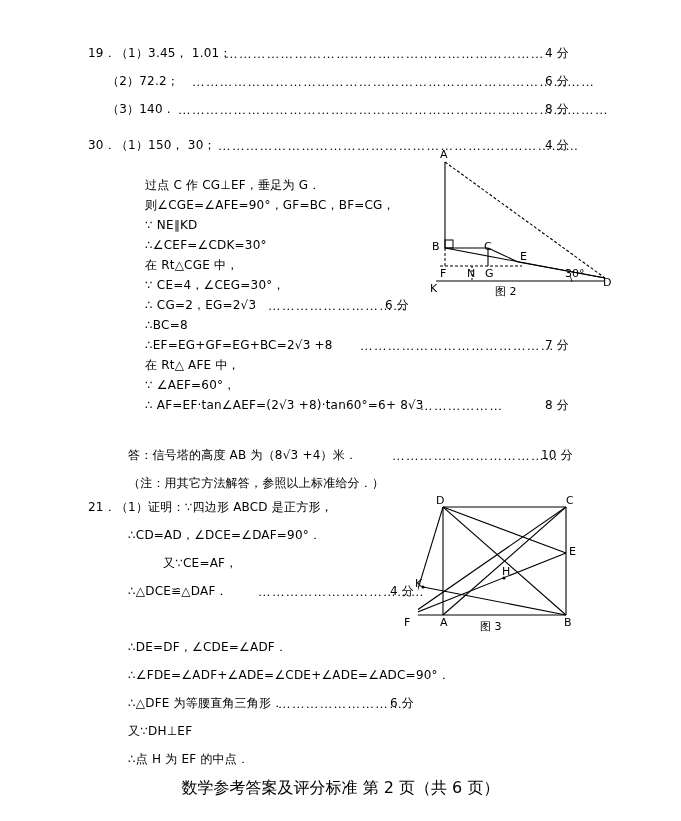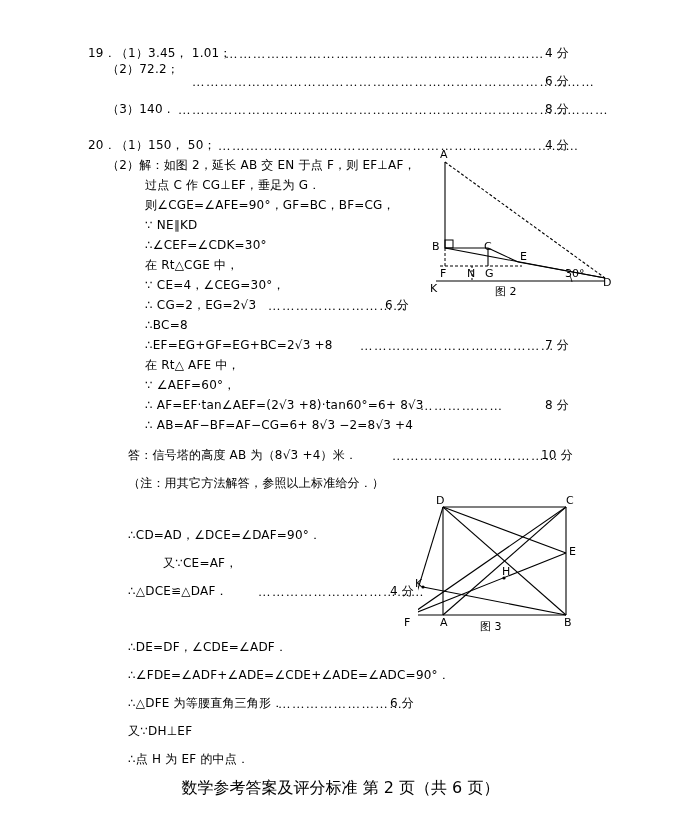--- a/index.html
+++ b/index.html
@@ -41,33 +41,32 @@
 </style>
 </head>
 <body>
 
 <div class="page">
 
   <div class="line cn" style="left:88px;top:46px;">19．（1）3.45，    1.01；</div>
   <div class="line dots" style="left:225px;top:47px;">……………………………………………………………</div>
   <div class="line cn" style="left:545px;top:46px;">4 分</div>
 
-  <div class="line cn" style="left:107px;top:62px;">（2）72.2；</div>
+  <div class="line cn" style="left:107px;top:74px;">（2）72.2；</div>
   <div class="line dots" style="left:192px;top:75px;">……………………………………………………………………………</div>
   <div class="line cn" style="left:545px;top:74px;">6 分</div>
 
   <div class="line cn" style="left:107px;top:102px;">（3）140 .</div>
   <div class="line dots" style="left:178px;top:103px;">…………………………………………………………………………………</div>
   <div class="line cn" style="left:545px;top:102px;">8 分</div>
 
-  <div class="line cn" style="left:88px;top:138px;">20．（1）150，    50；</div>
+  <div class="line cn" style="left:88px;top:138px;">30．（1）150，    30；</div>
   <div class="line dots" style="left:218px;top:139px;">……………………………………………………………………</div>
   <div class="line cn" style="left:545px;top:138px;">4 分</div>
 
-  <div class="line cn" style="left:107px;top:158px;">（2）解：如图 2，延长 AB 交 EN 于点 F，则 EF⊥AF，</div>
   <div class="line cn" style="left:145px;top:178px;">过点 C 作 CG⊥EF，垂足为 G．</div>
   <div class="line cn" style="left:145px;top:198px;">则∠CGE=∠AFE=90°，GF=BC，BF=CG，</div>
   <div class="line cn" style="left:145px;top:218px;">∵ NE∥KD</div>
   <div class="line cn" style="left:145px;top:238px;">∴∠CEF=∠CDK=30°</div>
   <div class="line cn" style="left:145px;top:258px;">在 Rt△CGE 中，</div>
   <div class="line cn" style="left:145px;top:278px;">∵ CE=4，∠CEG=30°，</div>
 
   <div class="line cn" style="left:145px;top:298px;">∴ CG=2，EG=2√3</div>
   <div class="line dots" style="left:268px;top:299px;">…………………………</div>
   <div class="line cn" style="left:385px;top:298px;">6 分</div>
@@ -78,21 +77,20 @@
   <div class="line dots" style="left:360px;top:339px;">……………………………………</div>
   <div class="line cn" style="left:545px;top:338px;">7 分</div>
 
   <div class="line cn" style="left:145px;top:358px;">在 Rt△ AFE 中，</div>
   <div class="line cn" style="left:145px;top:378px;">∵ ∠AEF=60°，</div>
 
   <div class="line cn" style="left:145px;top:398px;">∴ AF=EF·tan∠AEF=(2√3 +8)·tan60°=6+ 8√3</div>
   <div class="line dots" style="left:420px;top:399px;">………………</div>
   <div class="line cn" style="left:545px;top:398px;">8 分</div>
 
-  <div class="line cn" style="left:145px;top:418px;">∴ AB=AF−BF=AF−CG=6+ 8√3 −2=8√3 +4</div>
 
   <div class="line cn" style="left:128px;top:448px;">答：信号塔的高度 AB 为（8√3 +4）米．</div>
   <div class="line dots" style="left:392px;top:449px;">………………………………</div>
   <div class="line cn" style="left:541px;top:448px;">10 分</div>
 
   <div class="line cn" style="left:128px;top:476px;">（注：用其它方法解答，参照以上标准给分．）</div>
 
   <div class="fig" style="left:400px;top:150px;">
     <svg width="230" height="150" viewBox="0 0 230 150">
 
@@ -126,20 +124,21 @@
     <div class="figlabel" style="left:120px;top:100px;">E</div>
     <div class="figlabel" style="left:40px;top:117px;">F</div>
     <div class="figlabel" style="left:67px;top:117px;">N</div>
     <div class="figlabel" style="left:85px;top:117px;">G</div>
     <div class="figlabel" style="left:165px;top:117px;">30°</div>
     <div class="figlabel" style="left:30px;top:132px;">K</div>
     <div class="figlabel" style="left:203px;top:126px;">D</div>
     <div class="figlabel" style="left:95px;top:134px;font-family:'DejaVu Sans',sans-serif;">图 2</div>
   </div>
 
+  <div class="line cn" style="left:88px;top:500px;">21．（1）证明：∵四边形 ABCD 是正方形，</div>
   <div class="line cn" style="left:128px;top:528px;">∴CD=AD，∠DCE=∠DAF=90°．</div>
   <div class="line cn" style="left:128px;top:556px;margin-left:35px;">又∵CE=AF，</div>
 
   <div class="line cn" style="left:128px;top:584px;">∴△DCE≌△DAF．</div>
   <div class="line dots" style="left:258px;top:585px;">………………………………</div>
   <div class="line cn" style="left:390px;top:584px;">4 分</div>
 
   <div class="line cn" style="left:128px;top:640px;">∴DE=DF，∠CDE=∠ADF．</div>
   <div class="line cn" style="left:128px;top:668px;">∴∠FDE=∠ADF+∠ADE=∠CDE+∠ADE=∠ADC=90°．</div>
 

